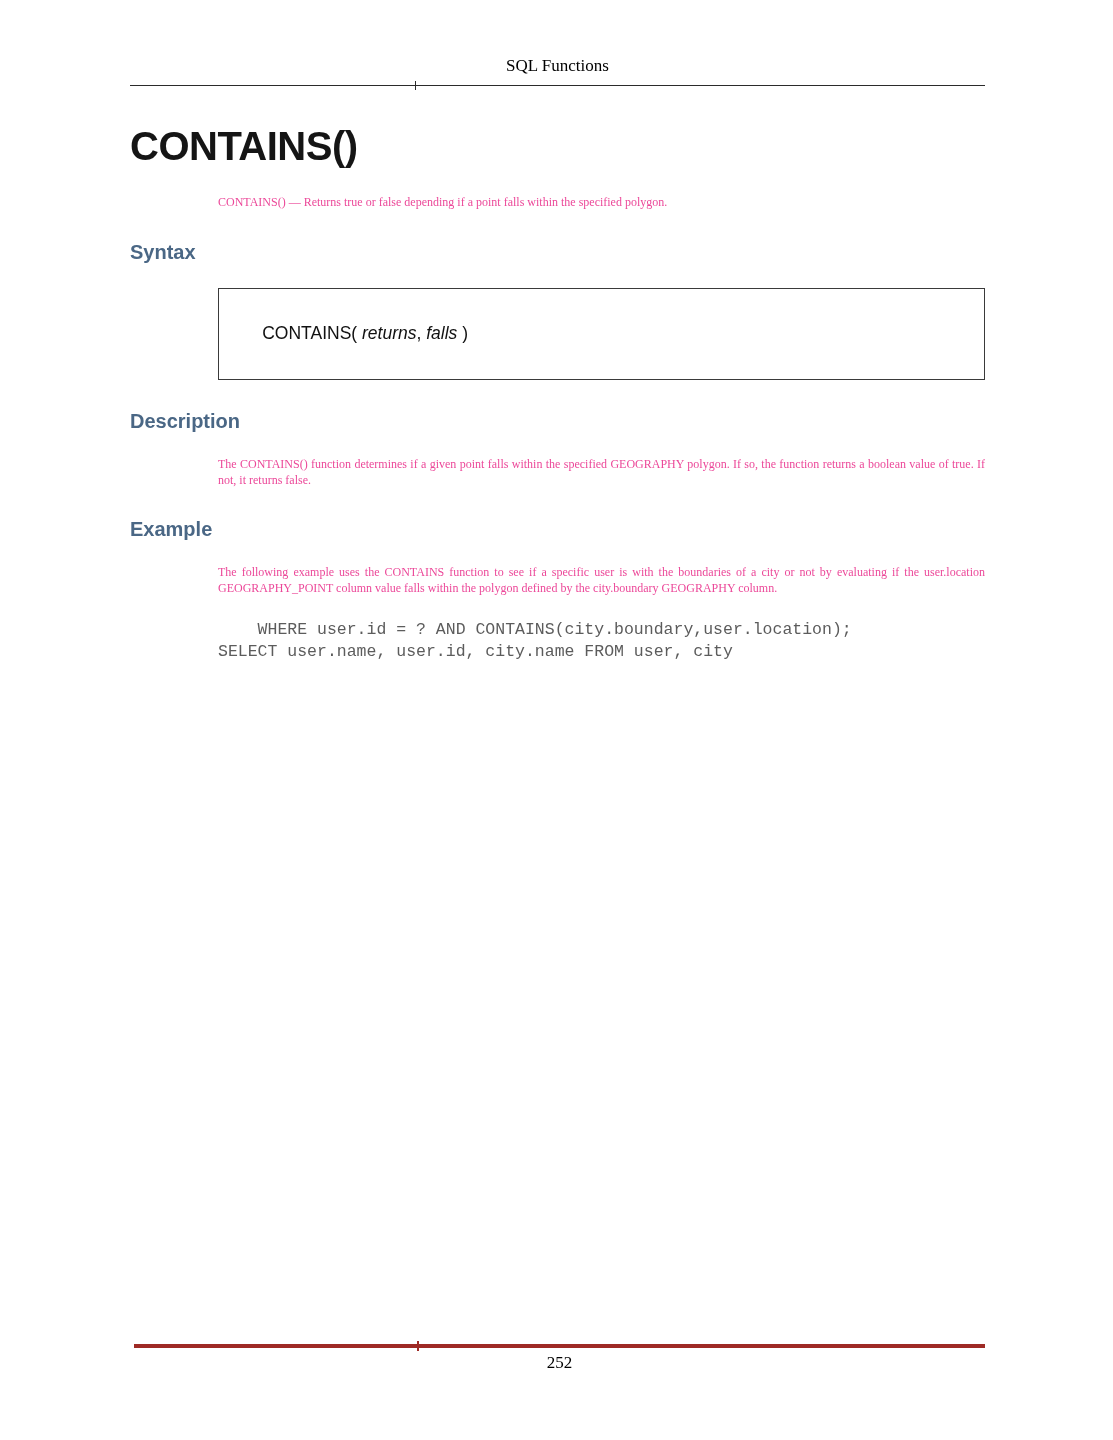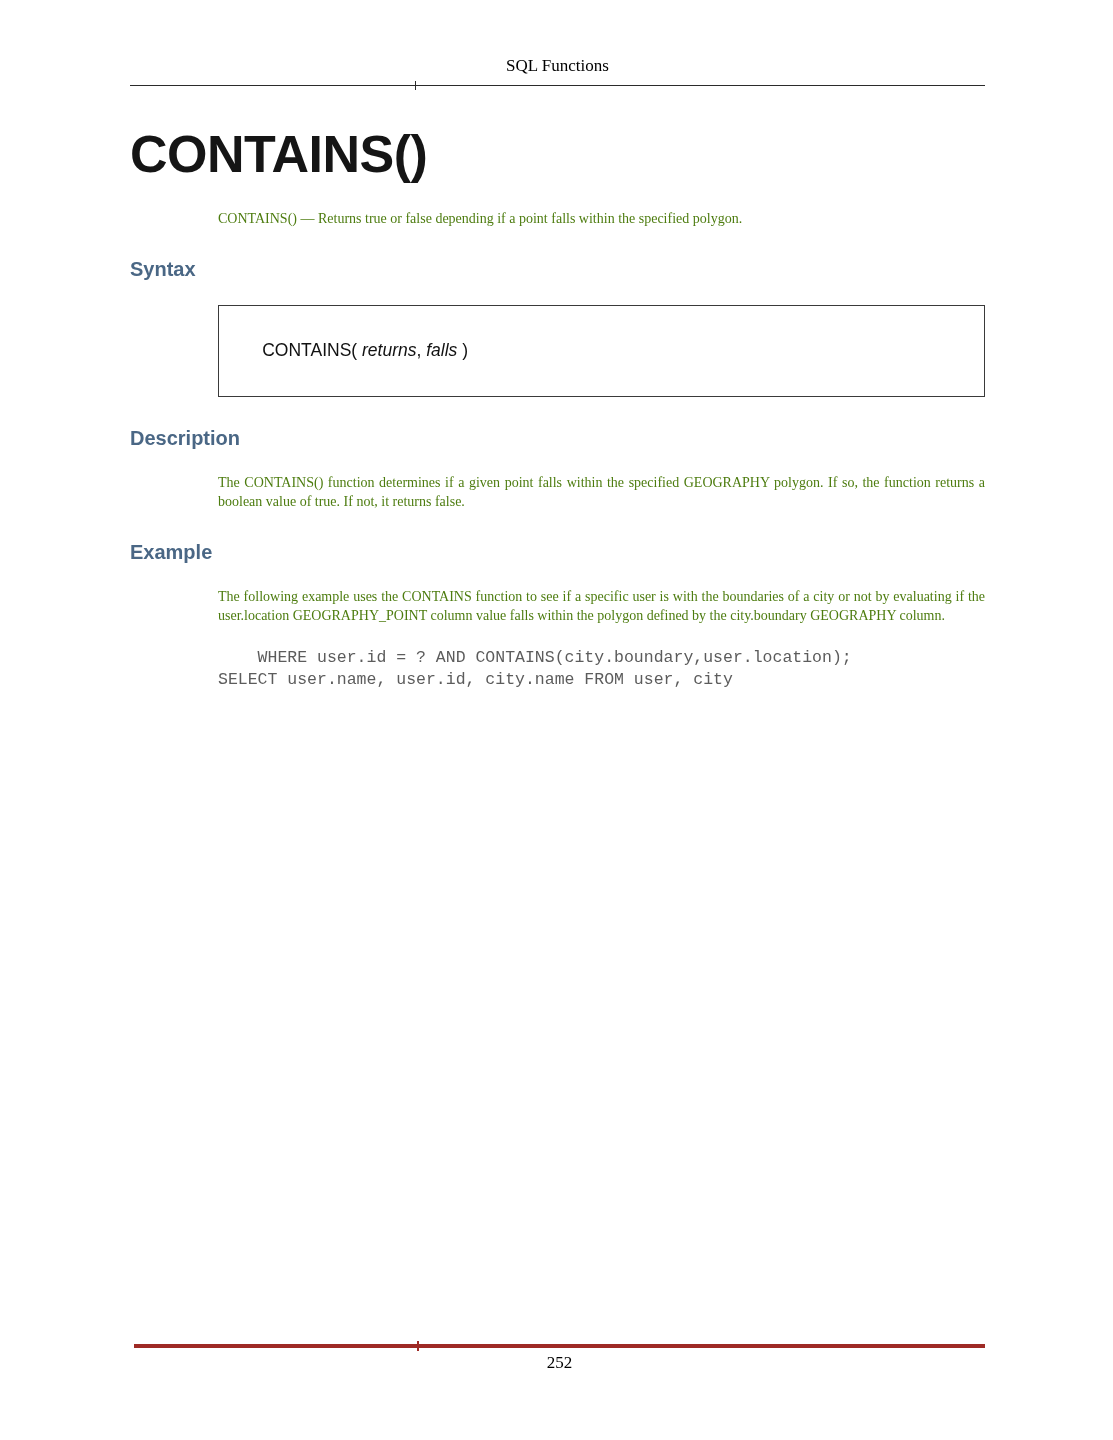--- a/index.html
+++ b/index.html
@@ -36,32 +36,32 @@
     width: 1.5px;
     height: 9px;
     background: #2b2b2b;
   }
 
   
   .page-title {
     margin-top: 38px;
     font-family: "Liberation Sans", sans-serif;
     font-weight: bold;
-    font-size: 52px;
+    font-size: 40px;
     letter-spacing: -0.5px;
     color: #151515;
   }
 
   .indent { margin-left: 88px; }
 
   .body-text {
-    font-size: 14px;
+    font-size: 12px;
     line-height: 1.32;
     text-align: justify;
-    color: #4d7c0f;
+    color: #ec4899;
   }
 
   .summary { margin-top: 26px; }
 
   .section-heading {
     margin-top: 30px;
     font-family: "Liberation Sans", sans-serif;
     font-weight: bold;
     font-size: 20px;
     color: var(--heading-blue, #4a6785);

